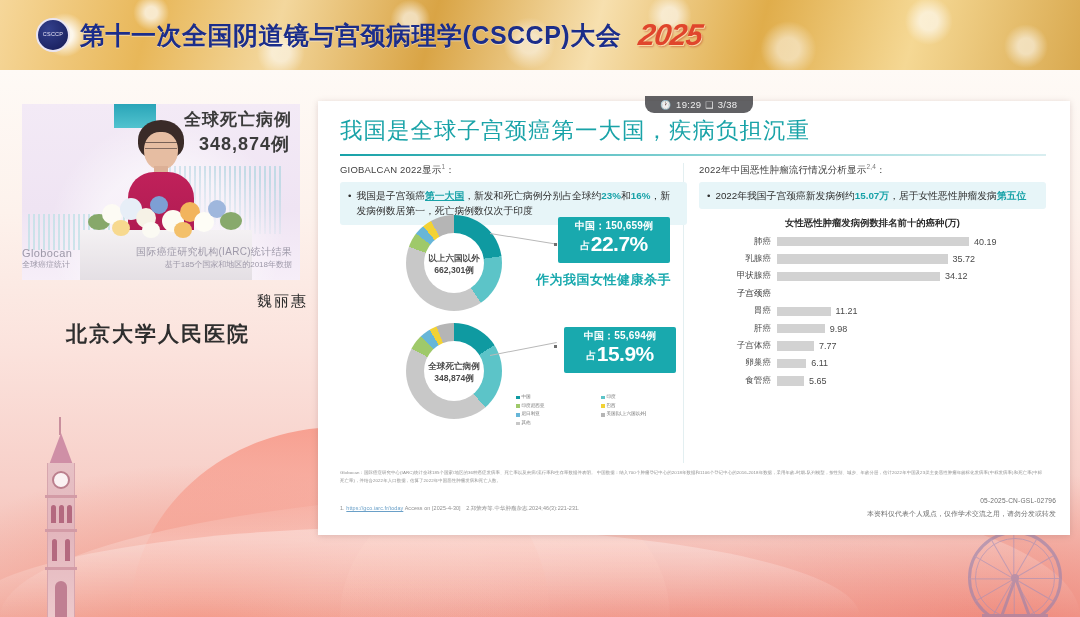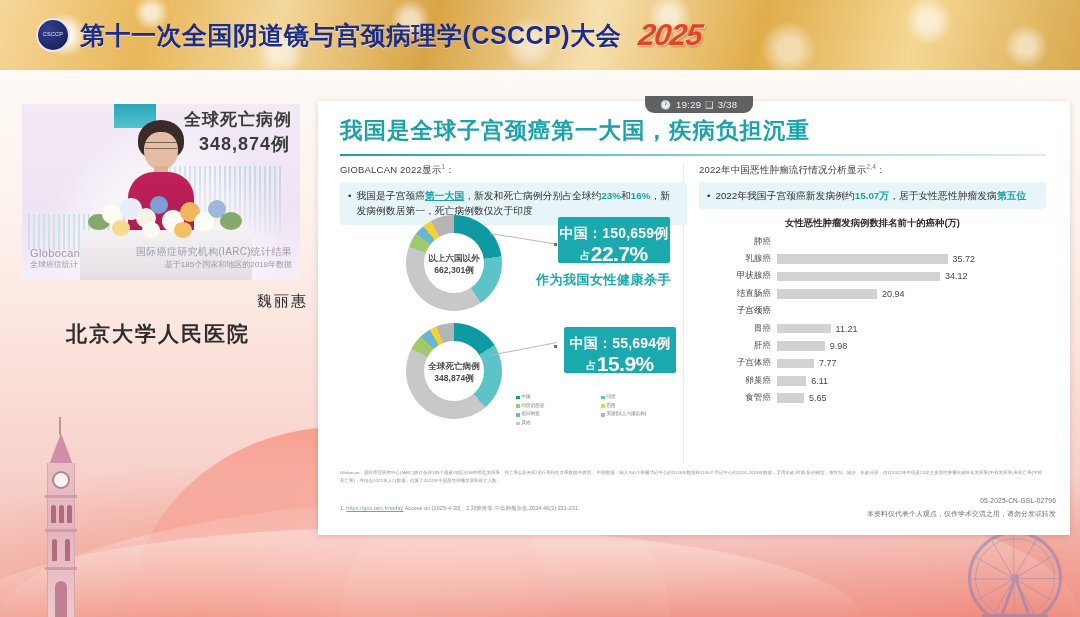--- a/index.html
+++ b/index.html
@@ -173,21 +173,21 @@
     background: repeating-linear-gradient(90deg,#bcd9e4 0 2px, rgba(255,255,255,0) 2px 5px);
     opacity: .85;
     -webkit-mask-image: linear-gradient(200deg, #000 20%, transparent 78%);
             mask-image: linear-gradient(200deg, #000 20%, transparent 78%);
   }
   .sp-bars2 {
     position: absolute; left: 6px; top: 110px; width: 110px; height: 36px;
     background: repeating-linear-gradient(90deg,#bfe0e6 0 2px, rgba(255,255,255,0) 2px 5px);
     opacity: .75;
   }
-  .sp-credit-l { position: absolute; left: 8px; bottom: 10px; font-size: 11px; color: #9d98a8; letter-spacing: .4px;}
+  .sp-credit-l { position: absolute; left: 0; bottom: 10px; font-size: 11px; color: #9d98a8; letter-spacing: .4px;}
   .sp-credit-l small { display:block; font-size: 8px; letter-spacing: 0; }
   .sp-credit-r { position: absolute; right: 8px; bottom: 10px; font-size: 10px; color: #9d98a8; letter-spacing: .3px; text-align: right;}
   .sp-credit-r small { display:block; font-size: 8px; letter-spacing: 0; }
   
   .person { position: absolute; left: 88px; top: 16px; width: 104px; height: 130px; }
   .person .hair {
     position: absolute; left: 28px; top: 0; width: 46px; height: 40px;
     border-radius: 50% 50% 42% 42%; background: #3a2b28;
   }
   .person .face {
@@ -230,21 +230,21 @@
     position: absolute; left: 645px; top: 96px; width: 108px; height: 17px;
     background: rgba(62,62,66,.82); color: #efefef;
     border-radius: 0 0 9px 9px;
     display: flex; align-items: center; justify-content: center; gap: 4px;
     font-size: 9.5px; letter-spacing: .3px; z-index: 6;
   }
   .timer-pill .ic { font-size: 9px; opacity: .9; }
 
   .slide-title-wrap { position: absolute; left: 22px; top: 14px; width: 706px; }
   .slide-title {
-    font-size: 22.5px; font-weight: 700; color: #19a3a8; letter-spacing: 1px;
+    font-size: 22.5px; font-weight: 400; color: #19a3a8; letter-spacing: 1px;
   }
   .title-rule {
     margin-top: 8px; height: 2px; width: 706px;
     background: linear-gradient(90deg,#17a2a8 0%, #8fd6d8 55%, #d9eef0 100%);
   }
 
   .cols { position: absolute; left: 22px; top: 62px; width: 706px; height: 300px; display: flex; gap: 12px; }
   .col { width: 347px; position: relative; }
   .col-head { font-size: 9.5px; color: #3f3f3f; letter-spacing: .2px; margin-bottom: 5px; }
   .col-head sup { font-size: 6.5px; color: #7a7a7a; }
@@ -271,21 +271,21 @@
     font-size: 8.6px; color: #4a4a4a; line-height: 1.35; font-weight: 600;
   }
   .dl1 { left: 66px; top: 38px; }
   .dl2 { left: 66px; top: 146px; }
   .callout {
     position: absolute; width: 112px; height: 46px; background: #19a9ae;
     color: #fff; text-align: center; border-radius: 2px; z-index: 4;
   }
   .c1 { left: 218px; top: 2px; }
   .c2 { left: 218px; top: 112px; margin-left: 6px; }
-  .callout .top { font-size: 14px; font-weight: 700; padding-top: 8px; letter-spacing: .2px; }
+  .callout .top { font-size: 10px; font-weight: 700; padding-top: 2px; letter-spacing: .2px; }
   .callout .big { font-size: 21px; font-weight: 800; line-height: .95; margin-top: 1px; letter-spacing: -.5px;}
   .callout .big .zhan { font-size: 10px; font-weight: 700; vertical-align: 2px; margin-right: 1px; }
   .leader { position: absolute; height: 1px; background: #b9b9b9; z-index: 2; }
   .l1 { left: 150px; top: 18px; width: 68px; transform: rotate(9deg); transform-origin: 0 50%; }
   .l2 { left: 150px; top: 140px; width: 68px; transform: rotate(-11deg); transform-origin: 0 50%; }
   .leader-dot { position: absolute; width: 3px; height: 3px; background: #6f6f6f; z-index: 3; }
   .ld1 { left: 214px; top: 28px; } .ld2 { left: 214px; top: 130px; }
   .killer {
     position: absolute; left: 196px; top: 56px; width: 150px;
     font-size: 13px; font-weight: 700; color: #19a9ae; letter-spacing: .5px;
@@ -538,40 +538,37 @@
           <div class="bul">
             <span class="dot">•</span>
             <span id="right-bullet"><span>2022年我国子宫颈癌新发病例约</span><span class="hl">15.07万</span><span>，居于女性恶性肿瘤发病</span><span class="hl">第五位</span></span>
           </div>
         </div>
 
         <div class="bar-title">女性恶性肿瘤发病例数排名前十的癌种(万)</div>
         <div class="bars" id="bar-chart">
             <div class="bar-row">
               <div class="bar-name">肺癌</div>
+              <div class="bar-track">
+                <div class="bar-fill" style="width: 192px;"></div>
+                <div class="bar-val">40.19</div>
+              </div>
             </div>
             <div class="bar-row">
               <div class="bar-name">乳腺癌</div>
               <div class="bar-track">
                 <div class="bar-fill" style="width: 170.6px;"></div>
                 <div class="bar-val">35.72</div>
               </div>
             </div>
             <div class="bar-row">
               <div class="bar-name">甲状腺癌</div>
               <div class="bar-track">
                 <div class="bar-fill" style="width: 163px;"></div>
                 <div class="bar-val">34.12</div>
-              </div>
-            </div>
-            <div class="bar-row">
-              <div class="bar-name">结直肠癌</div>
-              <div class="bar-track">
-                <div class="bar-fill" style="width: 100px;"></div>
-                <div class="bar-val">20.94</div>
               </div>
             </div>
             <div class="bar-row hi">
               <div class="bar-name">子宫颈癌</div>
             </div>
             <div class="bar-row">
               <div class="bar-name">胃癌</div>
               <div class="bar-track">
                 <div class="bar-fill" style="width: 53.6px;"></div>
                 <div class="bar-val">11.21</div>

